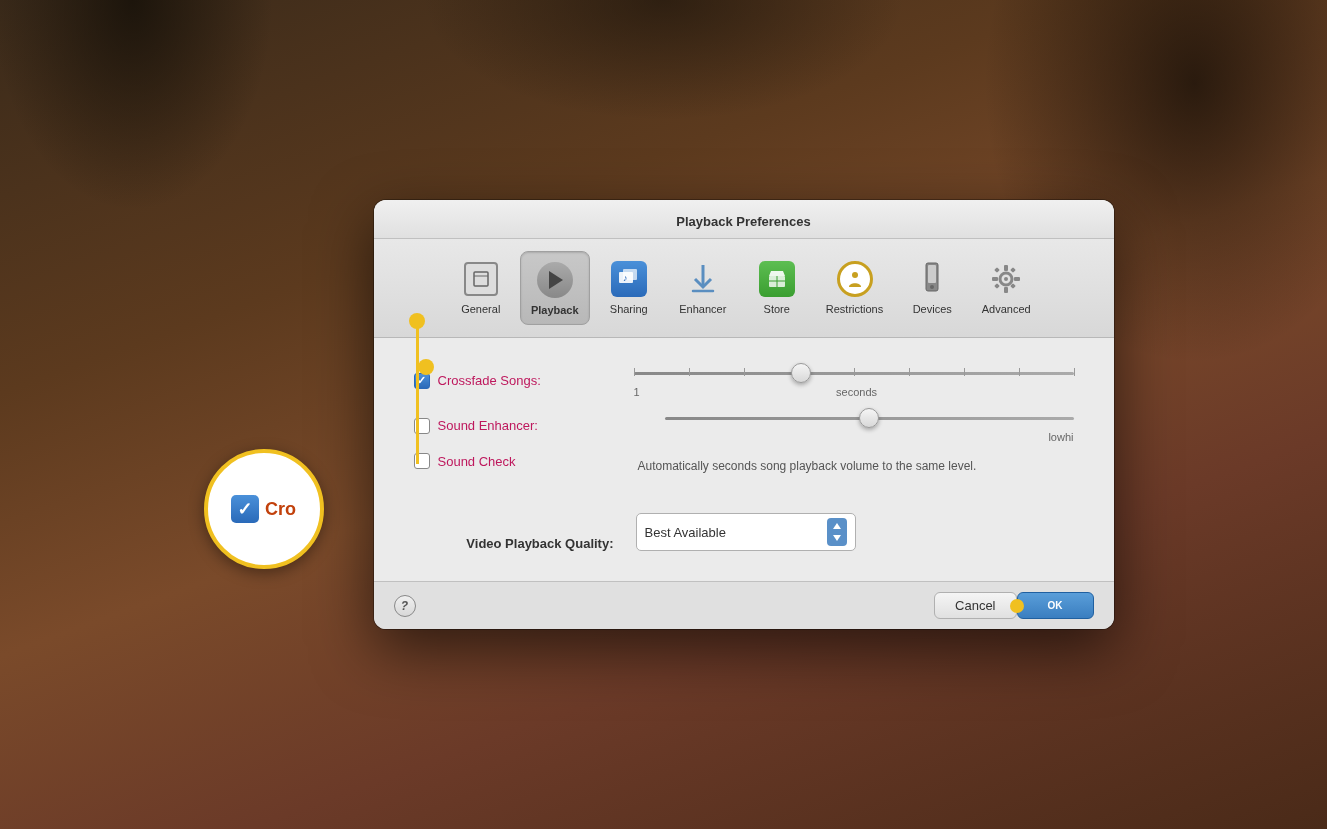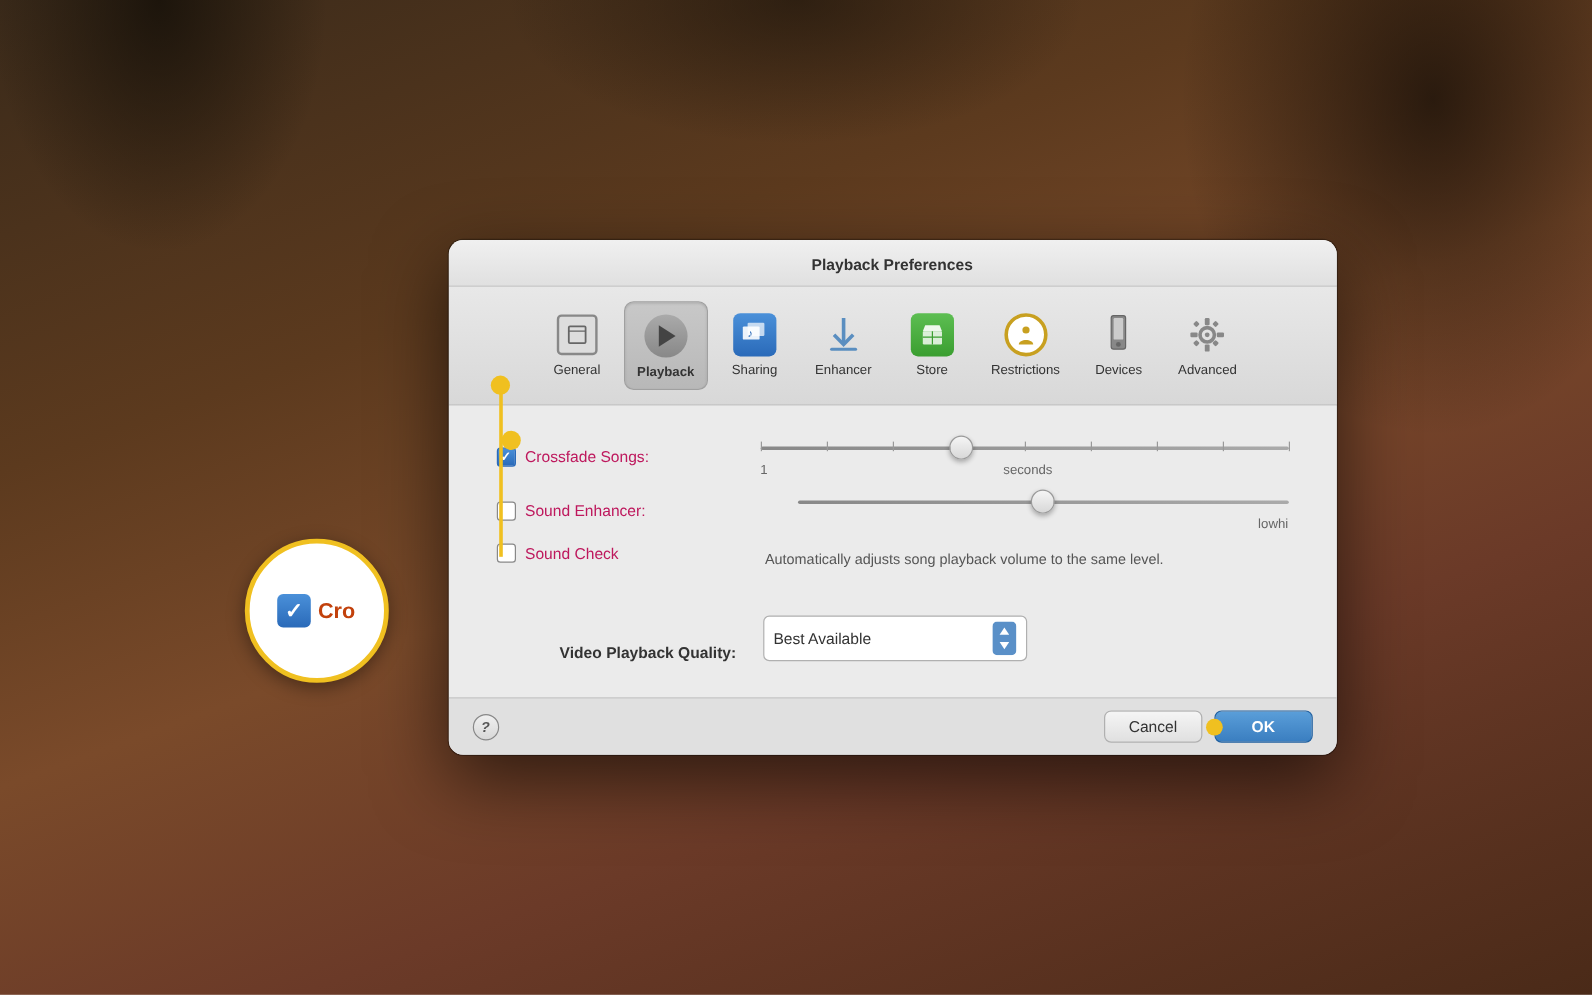--- a/index.html
+++ b/index.html
@@ -325,39 +325,38 @@
       justify-content: center;
       font-size: 12px;
       color: #555;
       cursor: pointer;
       font-style: italic;
       font-weight: bold;
     }
 
     .footer-buttons {
       display: flex;
-      gap: 10px;
     }
 
     .cancel-button {
       padding: 5px 20px;
       border-radius: 6px;
       border: 1px solid #b0b0b0;
       background: linear-gradient(180deg, #f5f5f5 0%, #e0e0e0 100%);
       font-size: 13px;
       color: #333;
       cursor: pointer;
     }
 
     .ok-button {
       padding: 5px 30px;
       border-radius: 6px;
       border: 1px solid #2060a0;
       background: linear-gradient(180deg, #5a9ed9 0%, #3a7ec0 100%);
-      font-size: 13px;
+      font-size: 10px;
       color: white;
       font-weight: 600;
       cursor: pointer;
       position: relative;
       text-align: right;
     }
 
     .main-wrapper {
       position: relative;
       padding: 0 0 0 160px;
@@ -589,21 +588,21 @@
             <span class="slider-label-text">hi</span>
           </div>
         </div>
       </div>
 
       <div class="setting-row" style="flex-direction: column; align-items: flex-start; margin-top:10px;">
         <div style="display:flex; align-items:center; gap:8px;">
           <div class="checkbox"></div>
           <span class="setting-name">Sound Check</span>
         </div>
-        <div class="sound-check-desc">Automatically adjusts song playback volume to the same level.</div>
+        <div class="sound-check-desc">Automatically seconds song playback volume to the same level.</div>
       </div>
 
       <div class="video-quality-row" style="margin-top:15px;">
         <span class="video-quality-label">Video Playback Quality:</span>
         <div class="video-quality-select">
           <span class="video-quality-value">Best Available</span>
           <div style="display:flex; flex-direction:column; margin-left:auto;">
             <svg width="20" height="28" viewBox="0 0 20 28">
               <rect width="20" height="28" rx="4" fill="#5a90c8"></rect>
               <polygon points="10,5 14,11 6,11" fill="white"></polygon>

